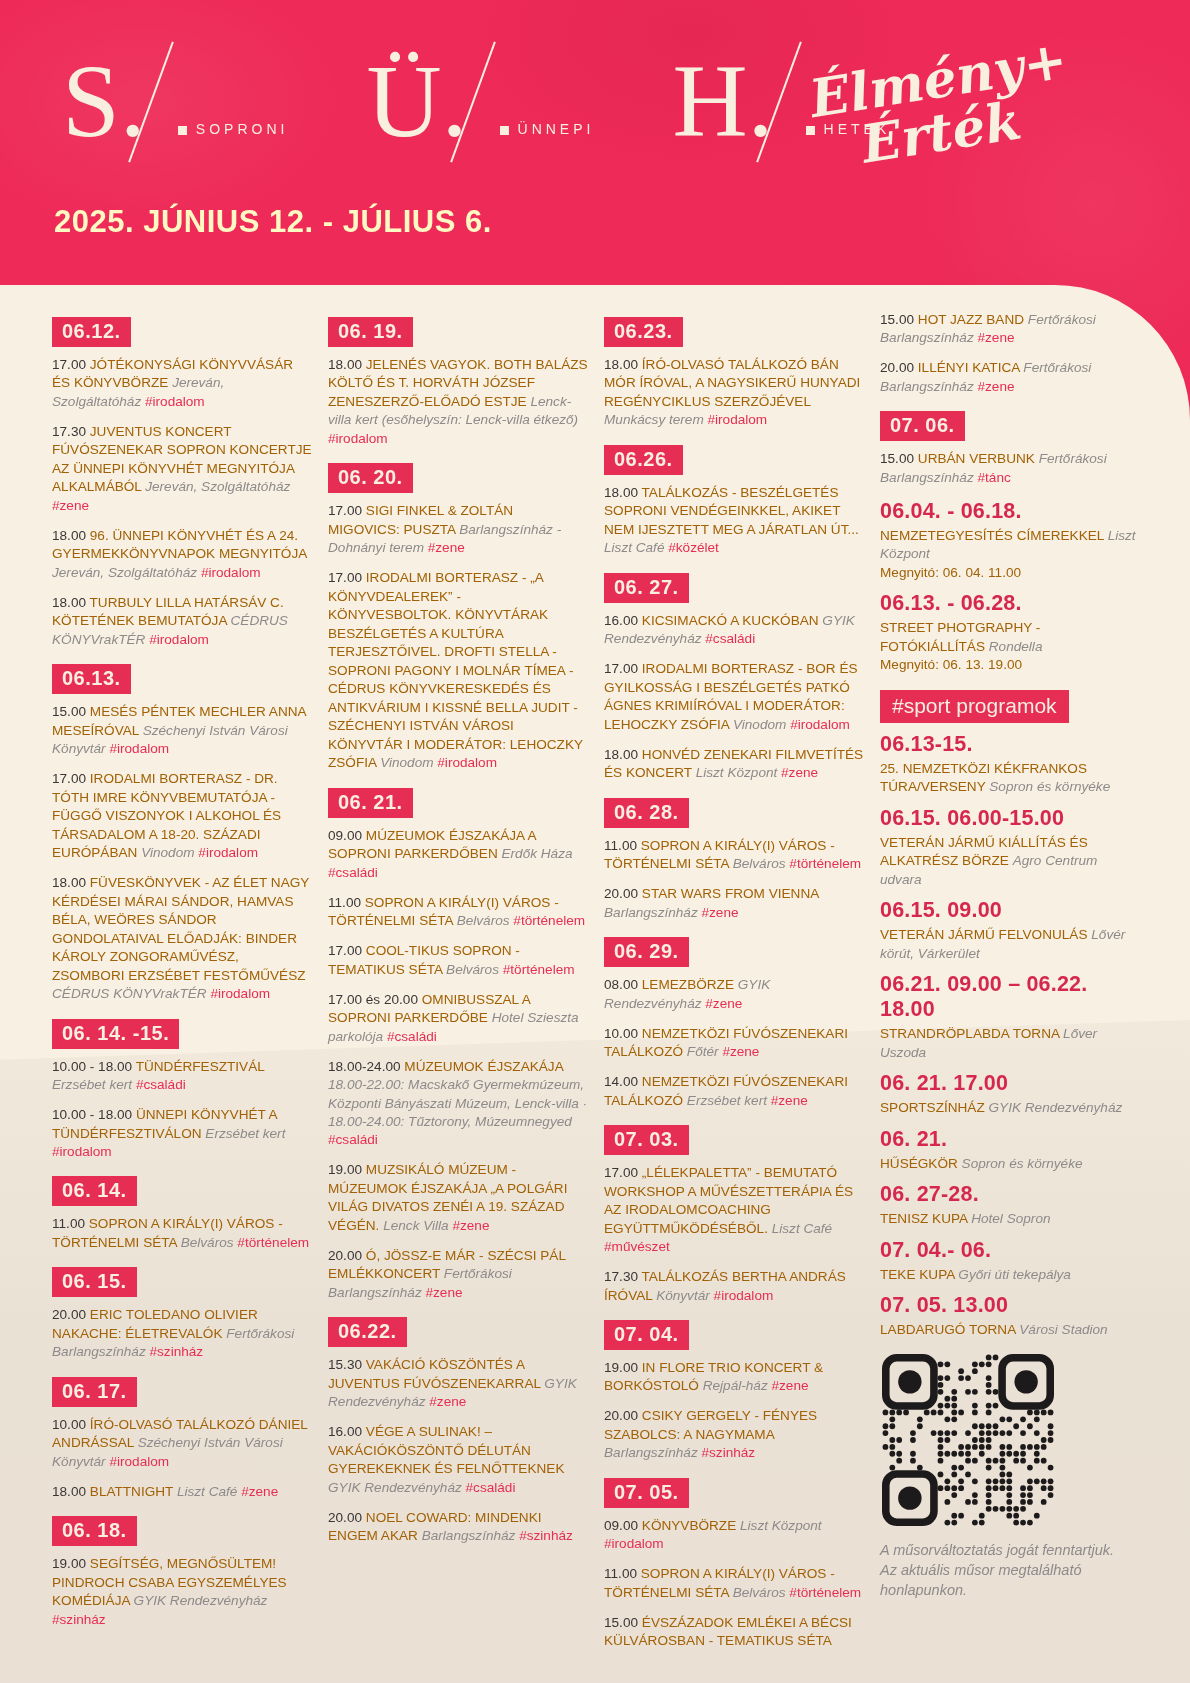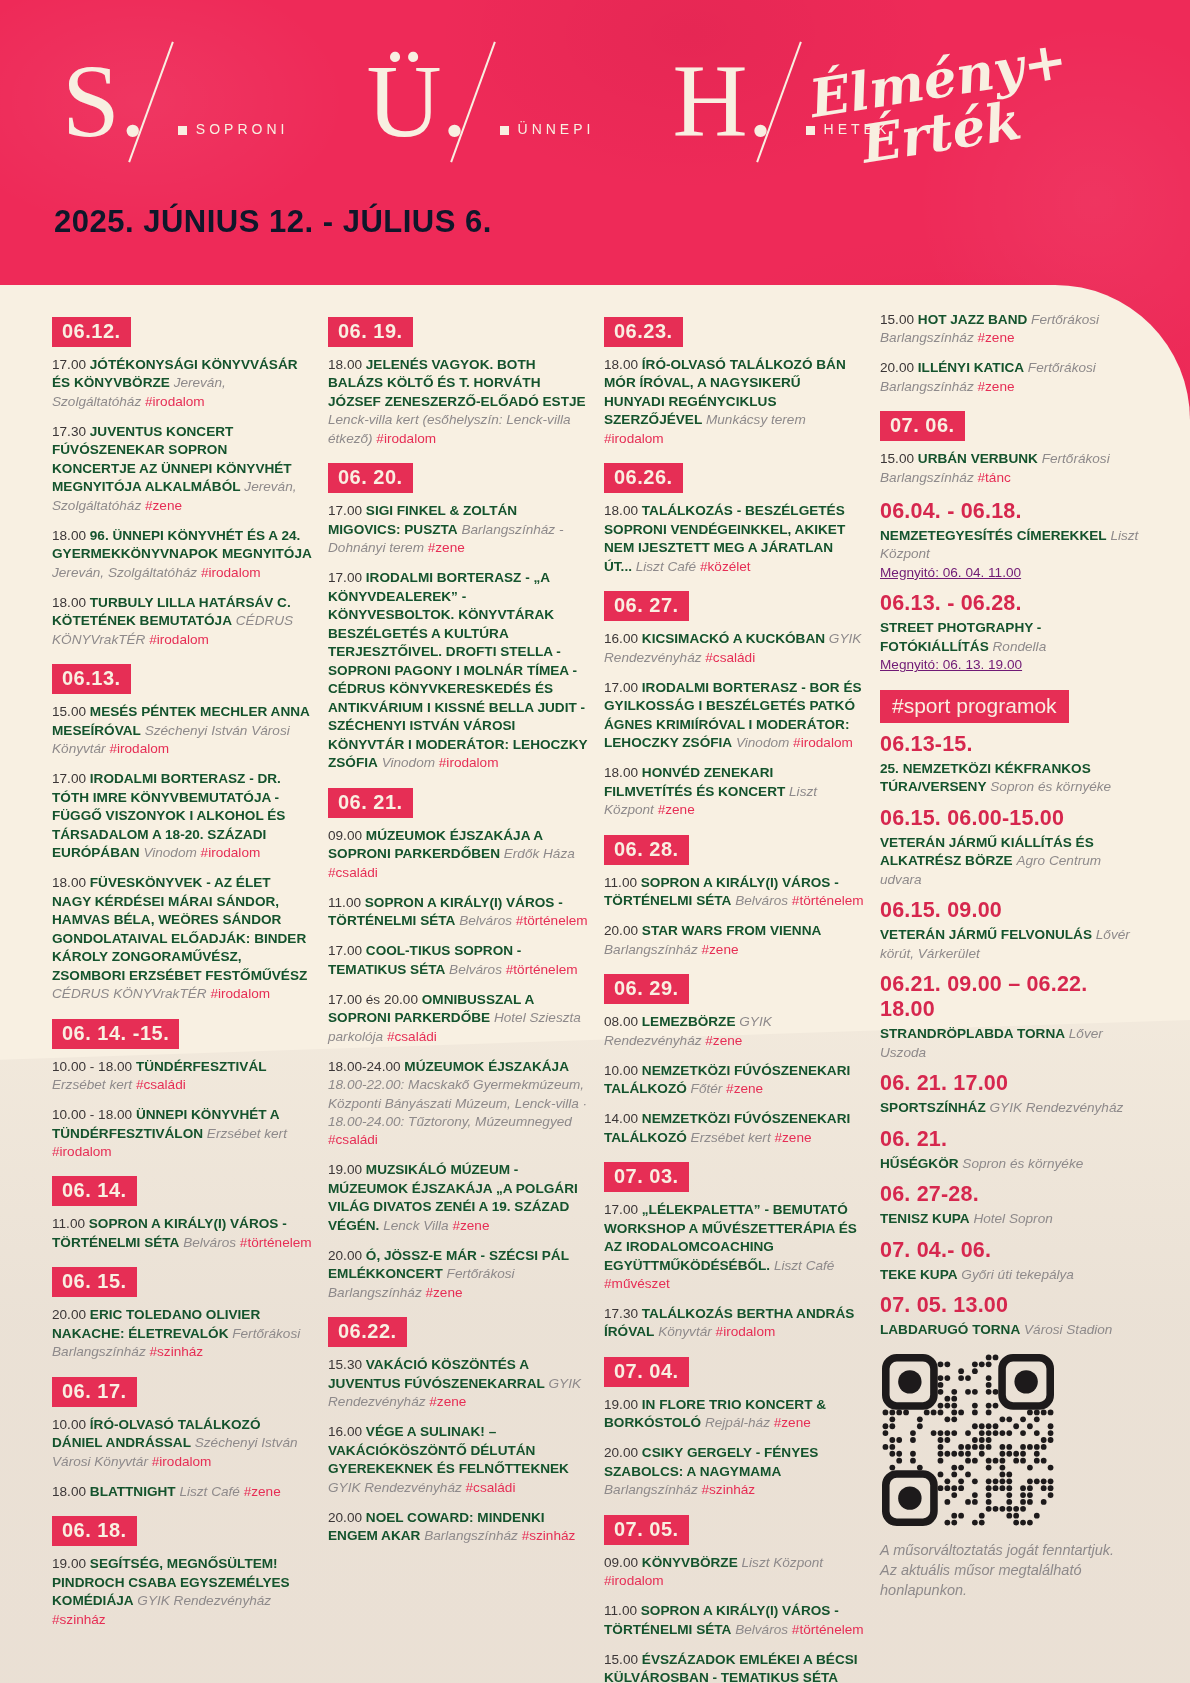--- a/index.html
+++ b/index.html
@@ -19,44 +19,44 @@
     font-size:104px;line-height:0.95;font-weight:400;}
   .logo-letter::after{content:'';position:absolute;top:-14px;right:-6px;width:2px;height:128px;
     background:#F8EFE1;transform:rotate(20deg);transform-origin:center;}
   .logo-word{font-size:14px;letter-spacing:4px;margin:12px 0 14px 20px;white-space:nowrap;padding-left:12px;}
   .logo-word::before{content:'';display:inline-block;width:9px;height:9px;background:#F8EFE1;
     margin-right:9px;vertical-align:middle;}
   .tagline{position:absolute;top:52px;right:118px;color:#F8EFE1;transform:rotate(-9deg);
     font-family:"DejaVu Serif","Liberation Serif",serif;font-style:italic;font-weight:700;
     font-size:52px;line-height:1.02;text-align:left;}
   .tagline .t2{margin-left:44px;}
-  .date-range{position:absolute;left:54px;top:204px;color:#0f172a;font-size:31px;font-weight:700;
+  .date-range{position:absolute;left:54px;top:204px;color:#fef9c3;font-size:31px;font-weight:700;
     letter-spacing:0.5px;}
   
   .content{position:absolute;top:285px;left:0;right:0;bottom:0;background:#F8F0E2;
     border-top-right-radius:135px;padding:26px 50px 24px 52px;box-sizing:border-box;z-index:1;}
   .content .wm{content:'';position:absolute;left:0;right:0;top:735px;bottom:0;pointer-events:none;
     background:linear-gradient(180deg, rgba(125,105,112,0.05) 0%, rgba(125,105,112,0.11) 45%, rgba(140,115,120,0.13) 100%);
     clip-path:polygon(0 6%,100% 0,100% 100%,0 100%);}
   .columns{position:relative;display:flex;gap:16px;z-index:2;}
   .column{flex:1;min-width:0;}
   .badge-row{margin:15px 0 9px;}
   .badge-row.first{margin-top:6px;}
   .date-badge{display:inline-block;background:#E62E55;color:#F9EFE1;font-size:20px;font-weight:600;
     padding:3px 10px 4px;letter-spacing:0.5px;}
   .section-badge{display:inline-block;background:#E62E55;color:#F9EFE1;font-size:21px;font-weight:500;
     padding:4px 12px 5px;}
   .pink-heading{color:#D6274E;font-size:21.5px;font-weight:600;margin:3px 0 3px;letter-spacing:0.2px;}
   .event{margin:0 0 11.5px;font-size:13.6px;line-height:1.36;color:#3B3637;}
   .event.tight{margin-bottom:9px;}
   .ev-time{font-weight:400;color:#3B3637;text-align:center;}
-  .ev-title{font-weight:700;color:#14532d;}
+  .ev-title{font-weight:400;color:#a16207;}
   .ev-venue{font-style:italic;color:#8E8A8B;}
   .ev-tag{color:#E62E55;font-weight:400;}
-  .ev-meta{display:block;color:#701a75;font-weight:400;text-decoration:underline;}
+  .ev-meta{display:block;color:#a16207;font-weight:400;}
   .qr-wrap{margin:14px 0 10px 2px;}
   .foot-note{font-style:italic;color:#8E8A8B;font-size:14.5px;line-height:1.4;max-width:250px;}
 </style>
 </head>
 <body>
 
 <div class="page">
   <header>
     <div class="logos">
       <div class="logo-unit">

